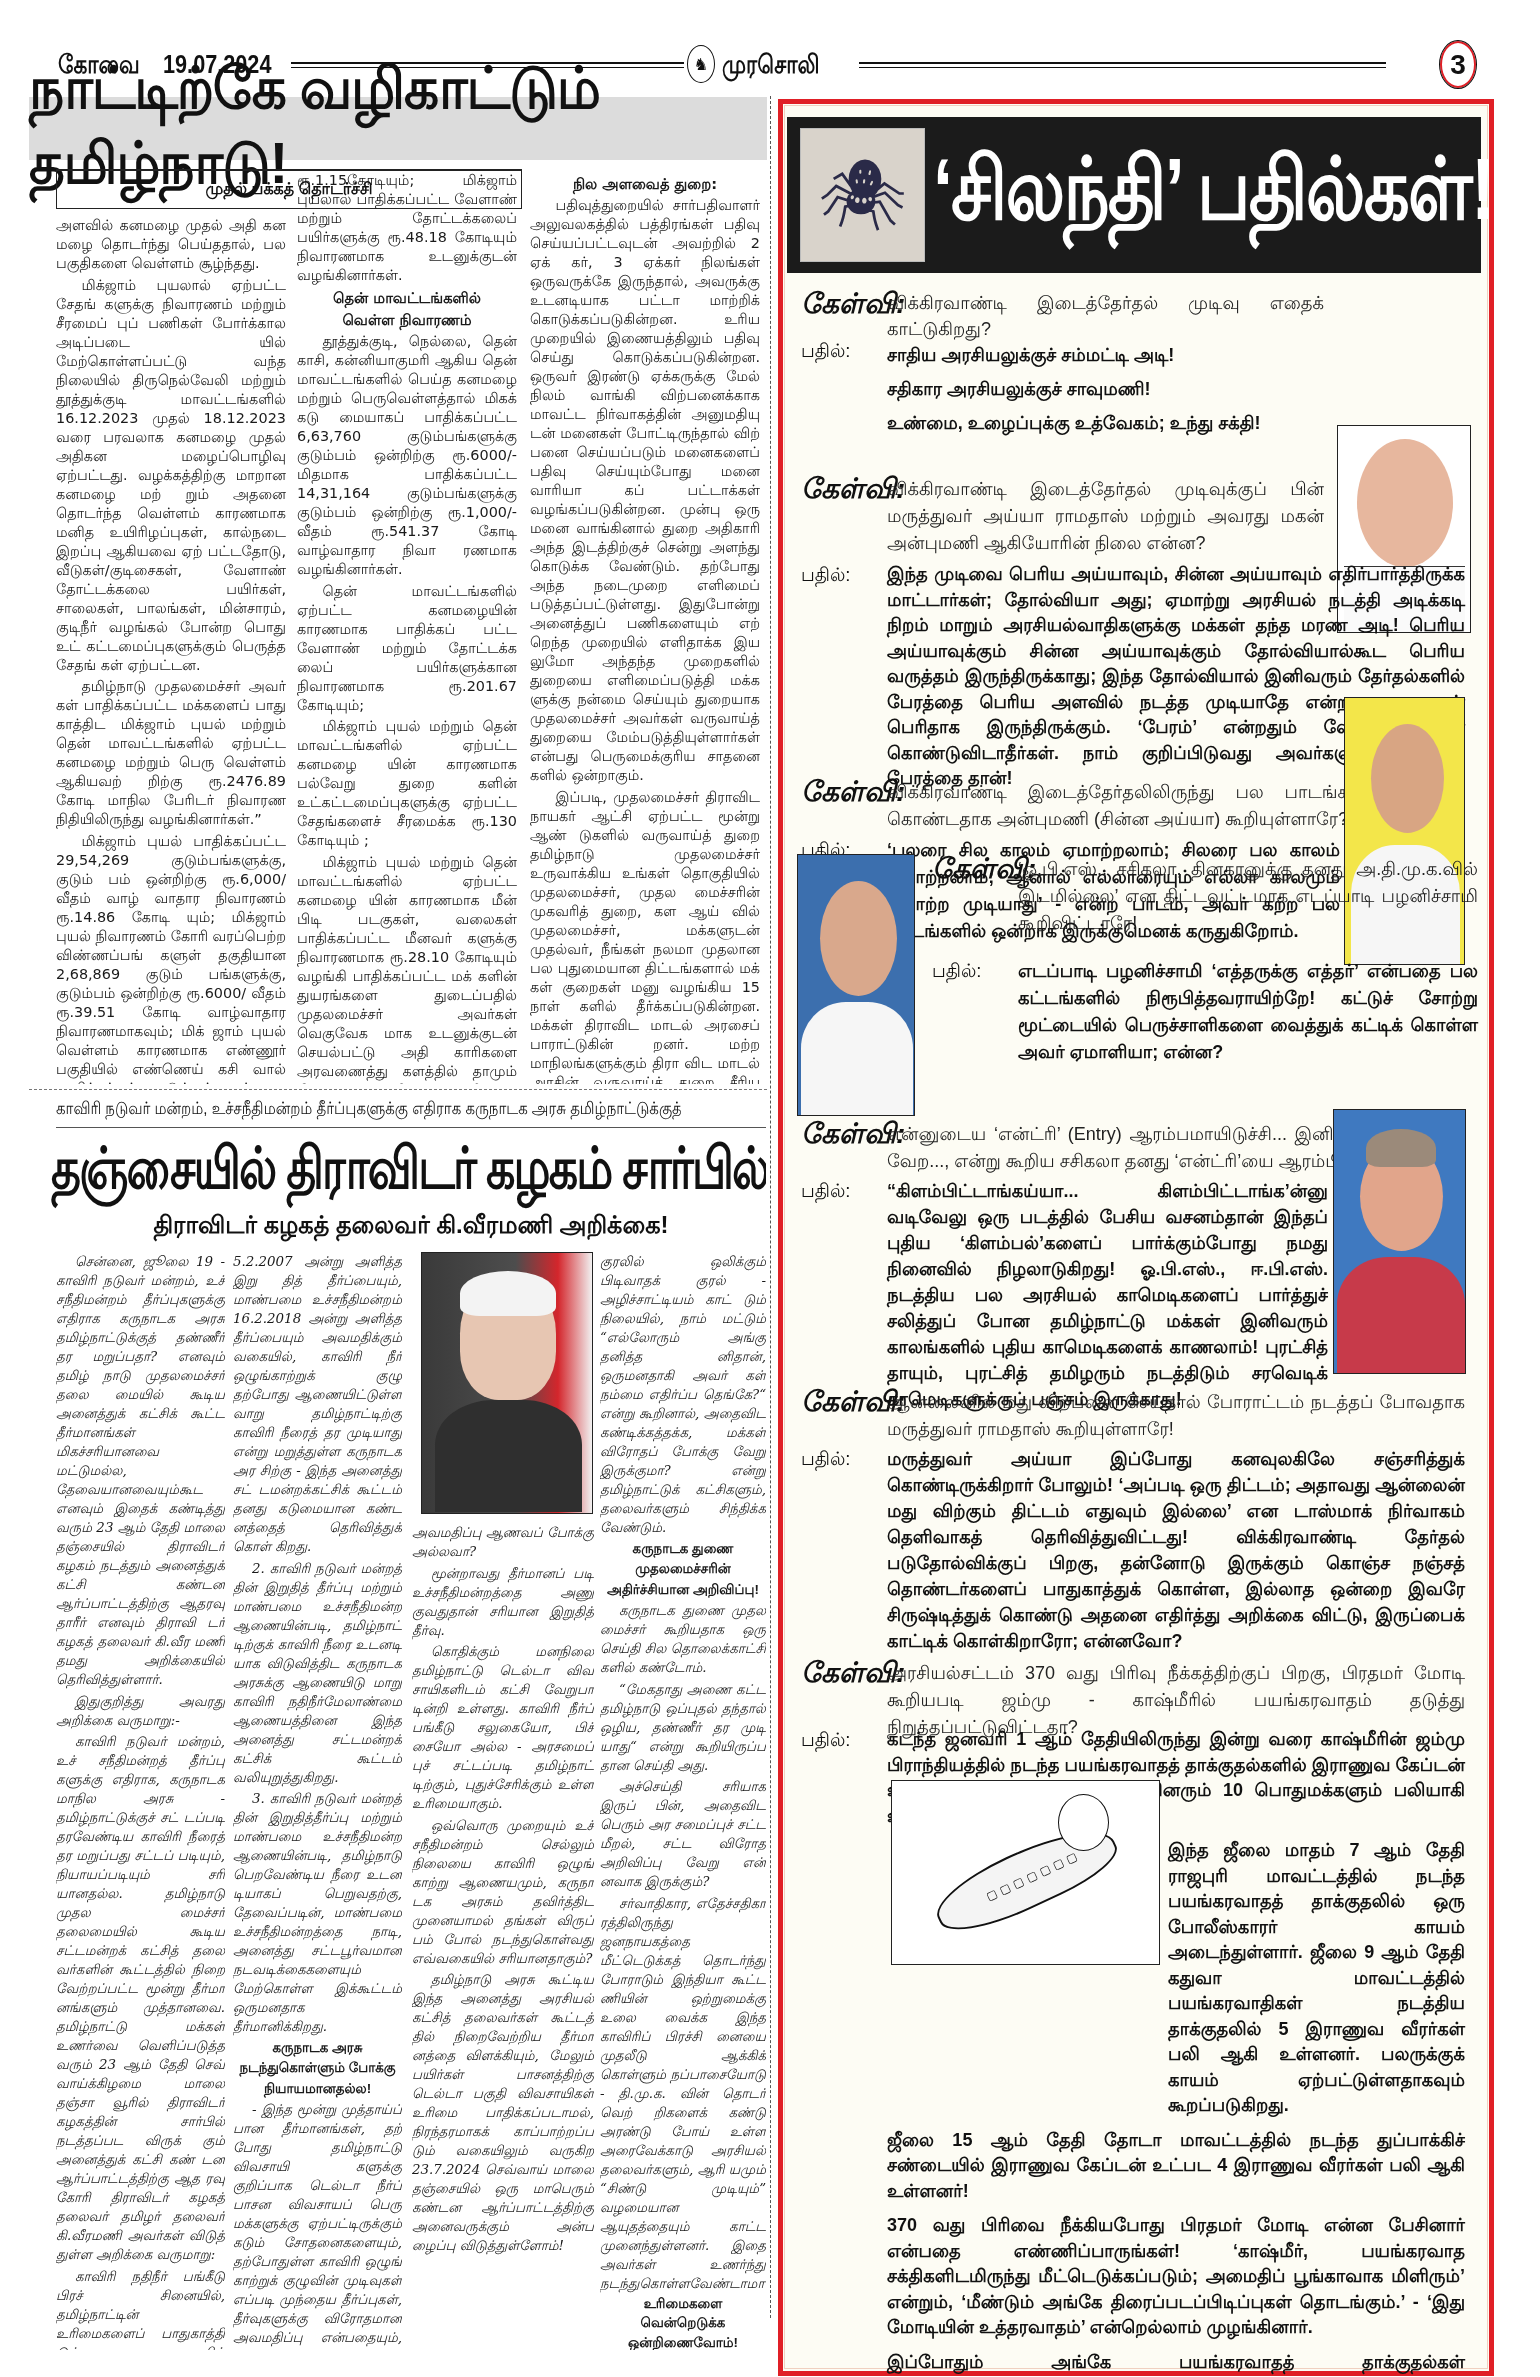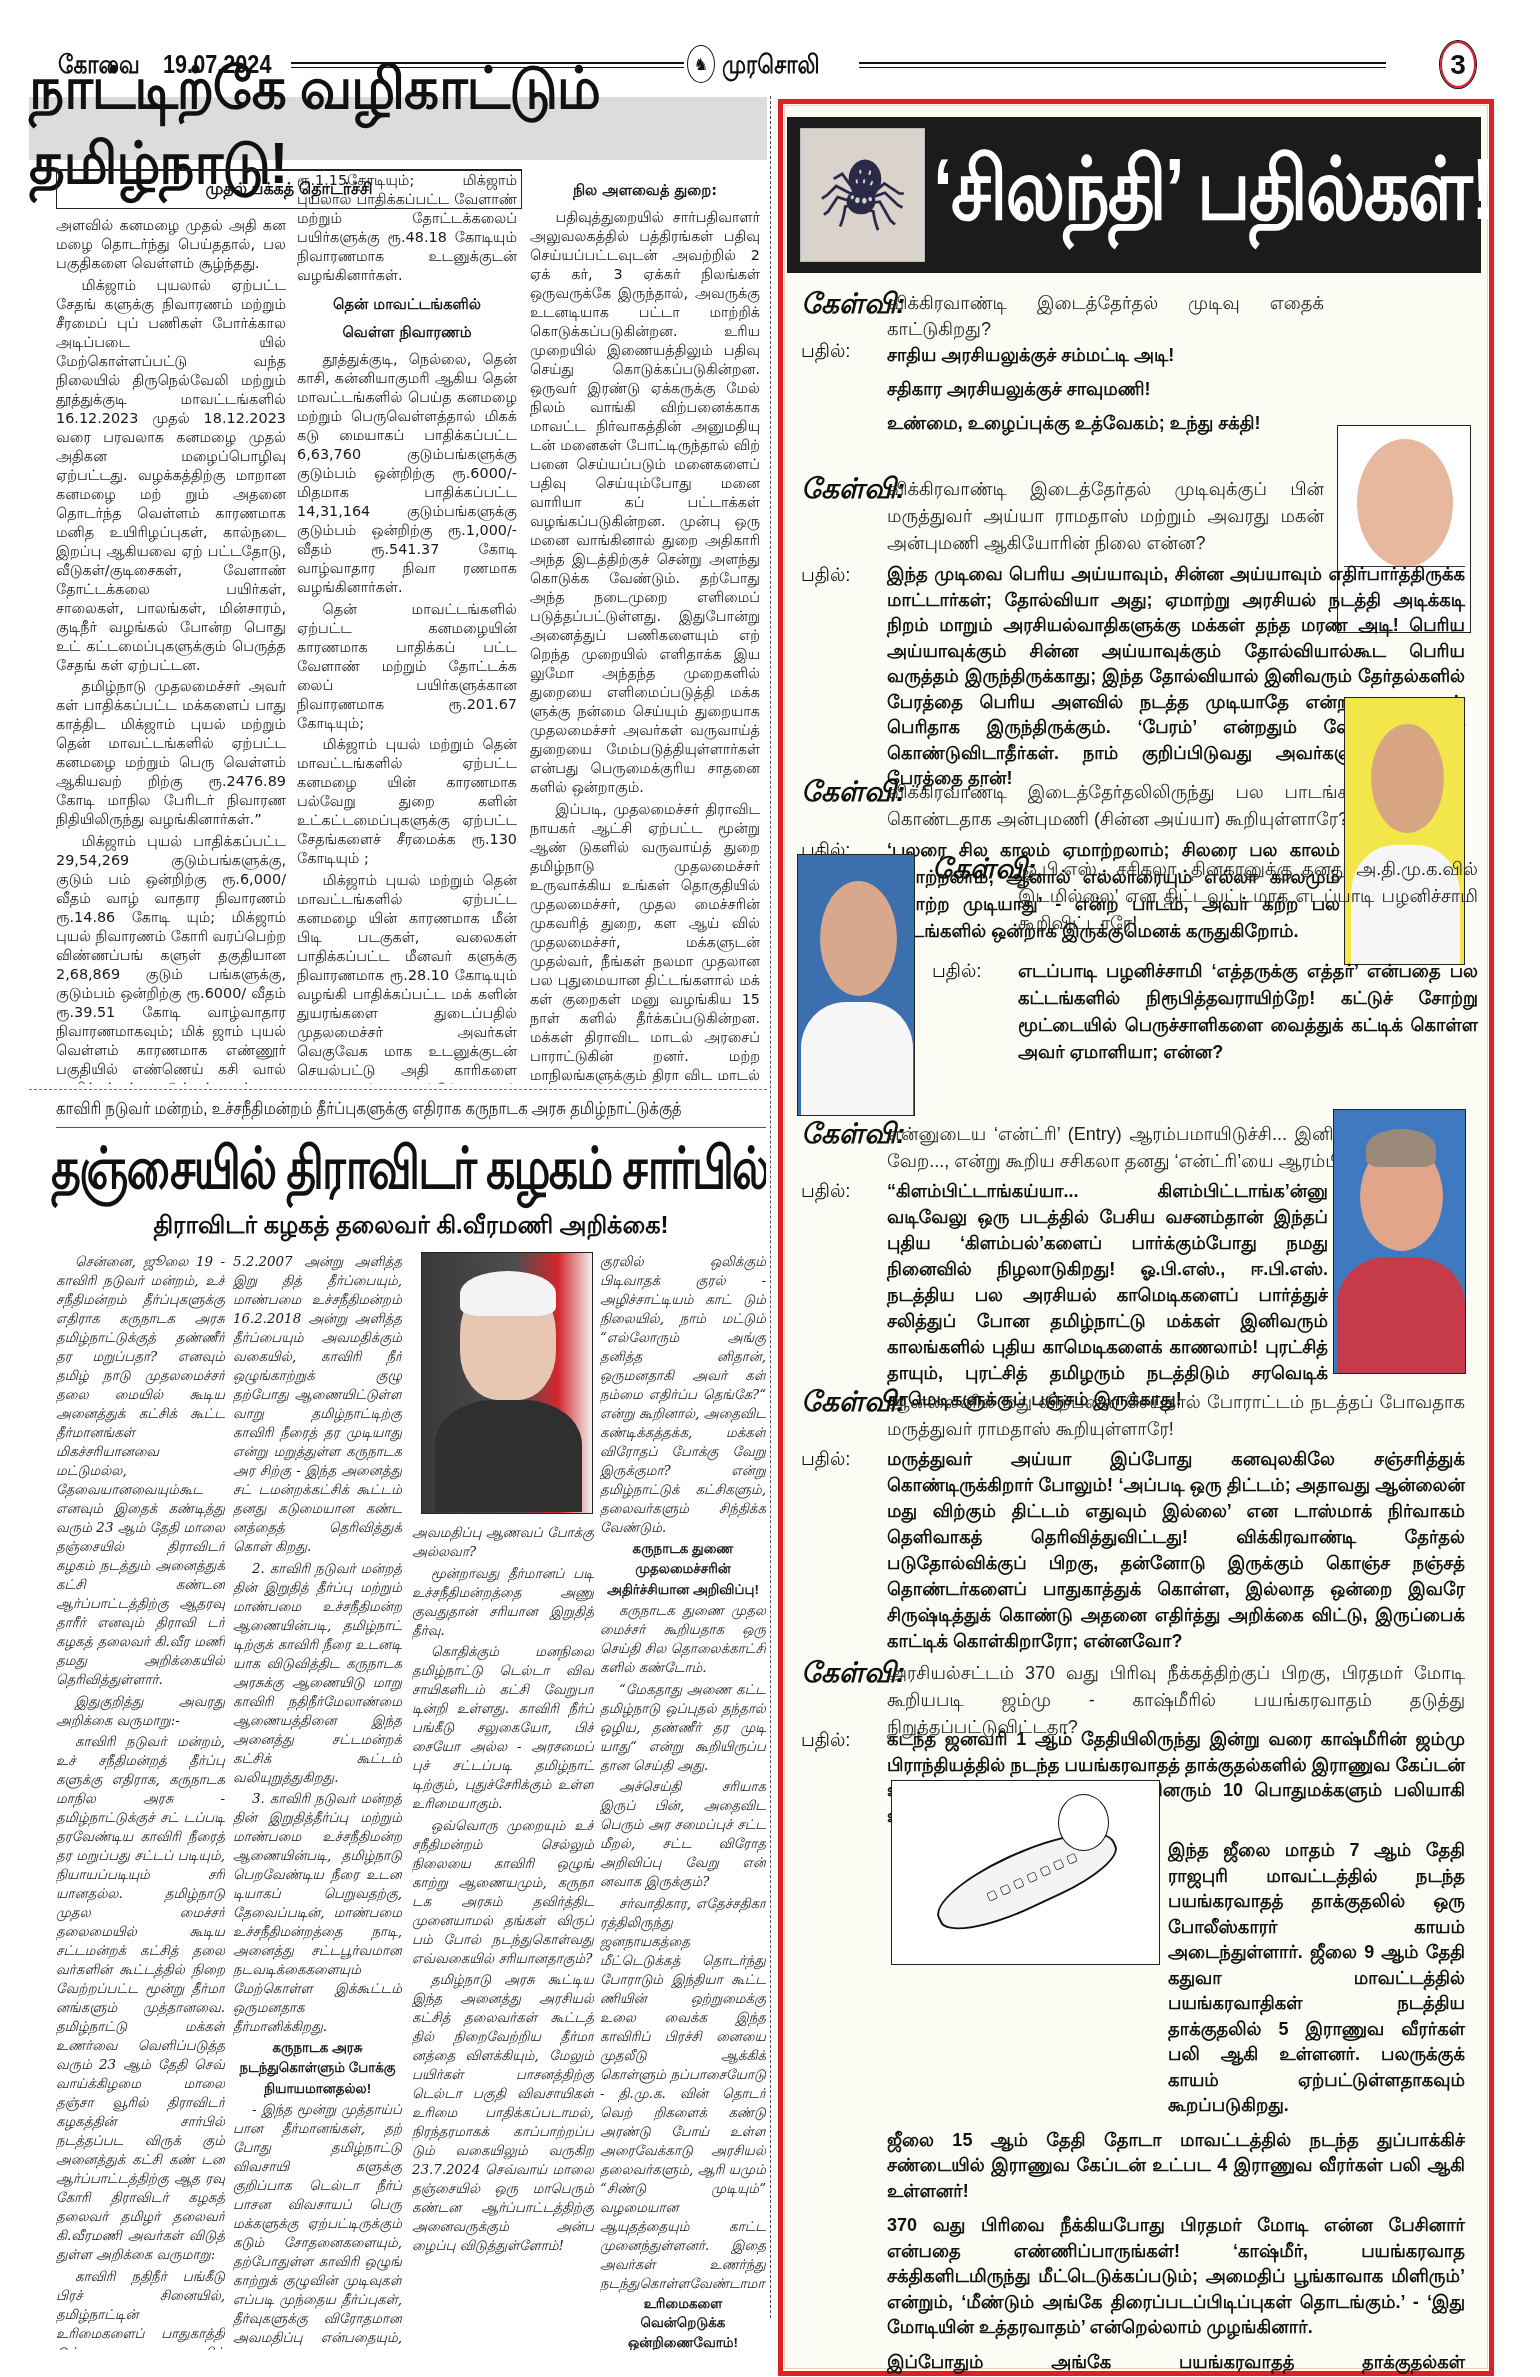--- a/index.html
+++ b/index.html
@@ -18,21 +18,21 @@
   .mh-page { position: absolute; left: 1411px; top: -3.8px; width: 36px; height: 47px; border: 2.6px solid #e01f26; outline: 1.9px solid #111; border-radius: 50%; background:#fff; display:flex; align-items:center; justify-content:center; font-size: 28px; font-weight: bold; font-family: "Liberation Sans", sans-serif; }
 
   
   .story1-band { position: absolute; left: 29px; top: 97px; width: 738px; height: 63px; background: #dcdcdc; }
   .story1-title { position: absolute; left: 29px; top: 97px; width: 738px; height: 63px; display:flex; align-items:center; justify-content:center; font-size: 55px; font-weight: bold; font-family: "Liberation Sans", sans-serif; letter-spacing: -1.3px; transform: scaleY(1.05); }
   .continued-box { position: absolute; left: 56px; top: 169px; width: 466px; height: 40px; border: 1.3px solid #222; border-top-width: 2.6px; display:flex; align-items:center; justify-content:center; font-size: 16px; font-weight: bold; font-family: "Liberation Sans", sans-serif; }
 
   .col { position: absolute; font-family: "DejaVu Sans", sans-serif; font-size: 14.4px; line-height: 19px; text-align: justify; color: #1a1a1a; }
   .col p { margin: 0 0 2.6px 0; text-indent: 25.5px; }
   .col p.noind { text-indent: 0; }
-  .col h4 { text-align:center; font-size: 14.7px; line-height: 19px; font-weight: bold; margin: 9px 0; }
+  .col h4 { text-align:center; font-size: 14.7px; line-height: 19px; font-weight: bold; margin: 3px 0; }
   .c1 { left: 56px; top: 216px; width: 230px; height: 868px; overflow: hidden; }
   .c2 { left: 297px; top: 171px; width: 220px; height: 913px; overflow: hidden; }
   .c3 { left: 530px; top: 171px; width: 230px; height: 913px; overflow: hidden; }
 
   .hdash { position: absolute; left: 29px; top: 1089px; width: 738px; border-top: 1.9px dashed #777; }
   .vdash { position: absolute; left: 770px; top: 96px; height: 2222px; border-left: 1.3px dashed #555; }
 
   
   .kicker { position: absolute; left: 56px; top: 1093px; width: 710px; height: 33px; display:flex; align-items:center; font-size: 17px; font-family: "Liberation Sans", sans-serif; white-space: nowrap; overflow:hidden; transform: scaleX(0.88); transform-origin: left; }
   .kicker-rule { position: absolute; left: 56px; top: 1127px; width: 710px; border-top: 1.9px solid #555; }

